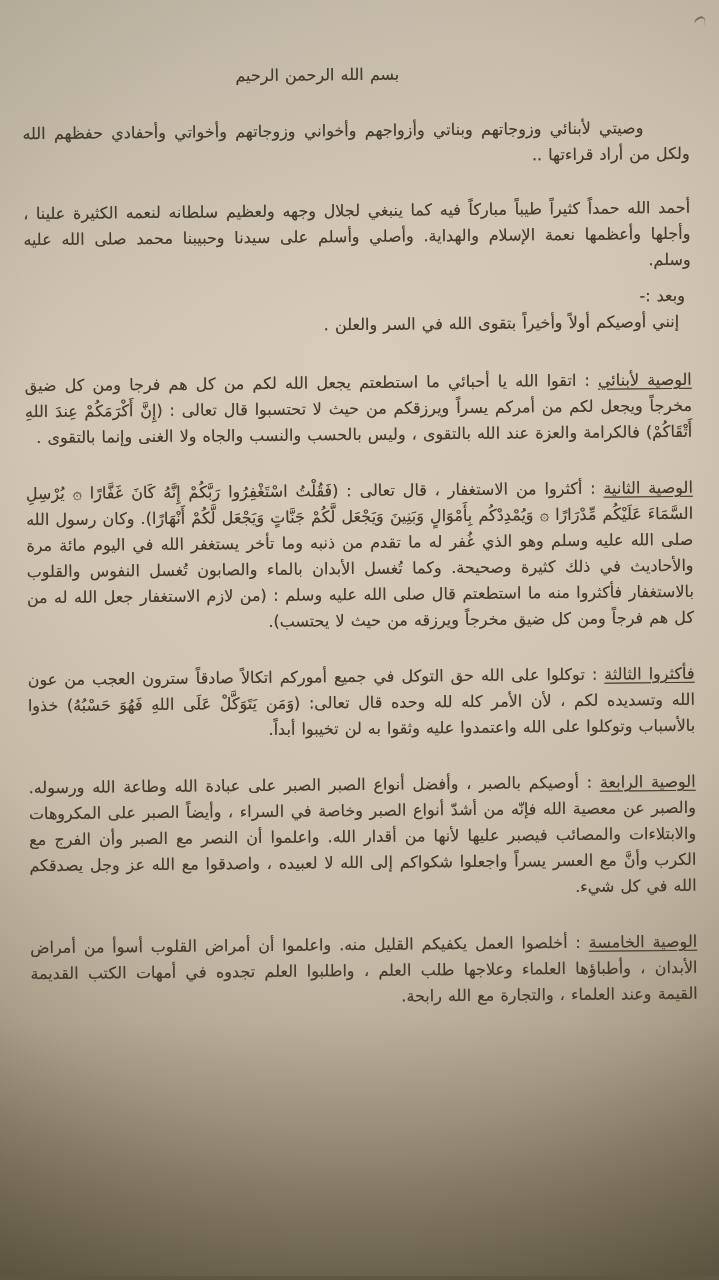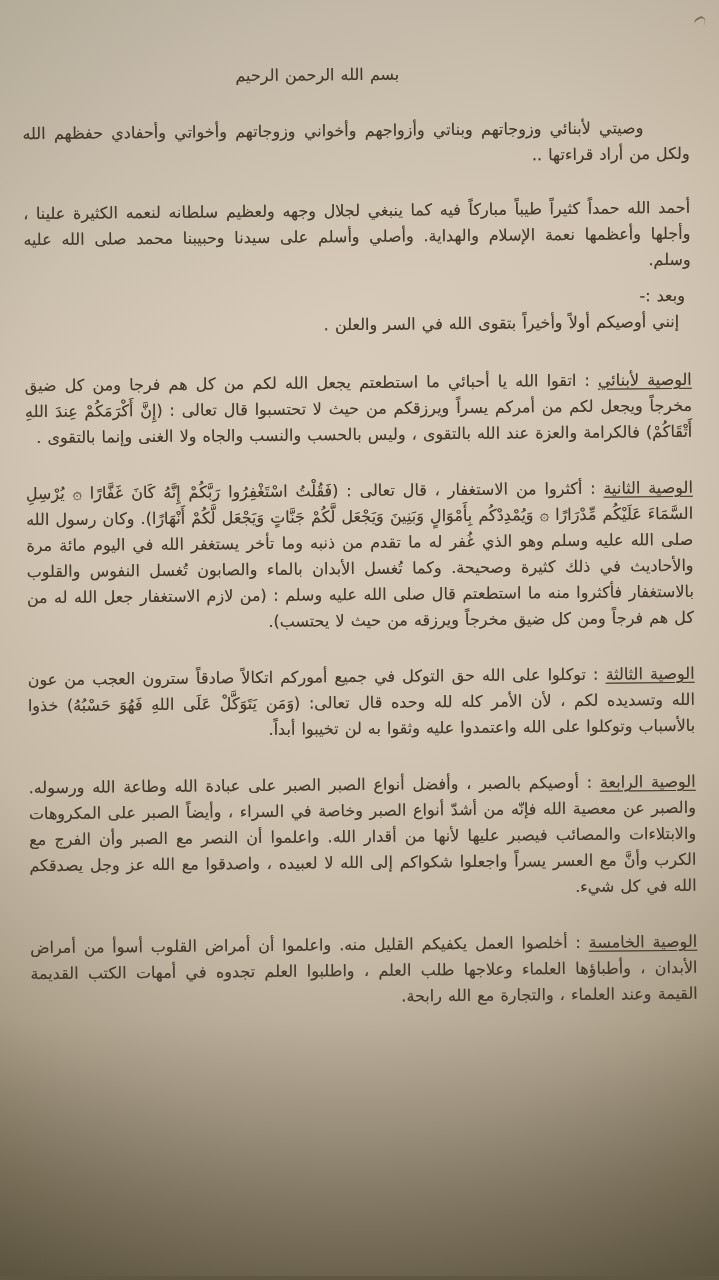--- a/index.html
+++ b/index.html
@@ -92,20 +92,20 @@
     <p class="p-praise">أحمد الله حمداً كثيراً طيباً مباركاً فيه كما ينبغي لجلال وجهه ولعظيم سلطانه لنعمه الكثيرة علينا ، وأجلها وأعظمها نعمة الإسلام والهداية. وأصلي وأسلم على سيدنا وحبيبنا محمد صلى الله عليه وسلم.</p>
 
     <div class="line-wabaad">وبعد :-</div>
 
     <div class="line-intro">إنني أوصيكم أولاً وأخيراً بتقوى الله في السر والعلن .</div>
 
     <p class="section"><span class="heading">الوصية لأبنائي</span><span> : </span><span>اتقوا الله يا أحبائي ما استطعتم يجعل الله لكم من كل هم فرجا ومن كل ضيق مخرجاً ويجعل لكم من أمركم يسراً ويرزقكم من حيث لا تحتسبوا قال تعالى : (إِنَّ أَكْرَمَكُمْ عِندَ اللهِ أَتْقَاكُمْ) فالكرامة والعزة عند الله بالتقوى ، وليس بالحسب والنسب والجاه ولا الغنى وإنما بالتقوى .</span></p>
 
     <p class="section"><span class="heading">الوصية الثانية</span><span> : </span><span>أكثروا من الاستغفار ، قال تعالى : (فَقُلْتُ اسْتَغْفِرُوا رَبَّكُمْ إِنَّهُ كَانَ غَفَّارًا ۞ يُرْسِلِ السَّمَاءَ عَلَيْكُم مِّدْرَارًا ۞ وَيُمْدِدْكُم بِأَمْوَالٍ وَبَنِينَ وَيَجْعَل لَّكُمْ جَنَّاتٍ وَيَجْعَل لَّكُمْ أَنْهَارًا). وكان رسول الله صلى الله عليه وسلم وهو الذي غُفر له ما تقدم من ذنبه وما تأخر يستغفر الله في اليوم مائة مرة والأحاديث في ذلك كثيرة وصحيحة. وكما تُغسل الأبدان بالماء والصابون تُغسل النفوس والقلوب بالاستغفار فأكثروا منه ما استطعتم قال صلى الله عليه وسلم : (من لازم الاستغفار جعل الله له من كل هم فرجاً ومن كل ضيق مخرجاً ويرزقه من حيث لا يحتسب).</span></p>
 
-    <p class="section"><span class="heading">الوصية الثالثة</span><span> : </span><span>توكلوا على الله حق التوكل في جميع أموركم اتكالاً صادقاً سترون العجب من عون الله وتسديده لكم ، لأن الأمر كله لله وحده قال تعالى: (وَمَن يَتَوَكَّلْ عَلَى اللهِ فَهُوَ حَسْبُهُ) خذوا بالأسباب وتوكلوا على الله واعتمدوا عليه وثقوا به لن تخيبوا أبداً.</span></p>
+    <p class="section"><span class="heading">فأكثروا الثالثة</span><span> : </span><span>توكلوا على الله حق التوكل في جميع أموركم اتكالاً صادقاً سترون العجب من عون الله وتسديده لكم ، لأن الأمر كله لله وحده قال تعالى: (وَمَن يَتَوَكَّلْ عَلَى اللهِ فَهُوَ حَسْبُهُ) خذوا بالأسباب وتوكلوا على الله واعتمدوا عليه وثقوا به لن تخيبوا أبداً.</span></p>
 
     <p class="section"><span class="heading">الوصية الرابعة</span><span> : </span><span>أوصيكم بالصبر ، وأفضل أنواع الصبر الصبر على عبادة الله وطاعة الله ورسوله. والصبر عن معصية الله فإنّه من أشدّ أنواع الصبر وخاصة في السراء ، وأيضاً الصبر على المكروهات والابتلاءات والمصائب فيصبر عليها لأنها من أقدار الله. واعلموا أن النصر مع الصبر وأن الفرج مع الكرب وأنَّ مع العسر يسراً واجعلوا شكواكم إلى الله لا لعبيده ، واصدقوا مع الله عز وجل يصدقكم الله في كل شيء.</span></p>
 
     <p class="section"><span class="heading">الوصية الخامسة</span><span> : </span><span>أخلصوا العمل يكفيكم القليل منه. واعلموا أن أمراض القلوب أسوأ من أمراض الأبدان ، وأطباؤها العلماء وعلاجها طلب العلم ، واطلبوا العلم تجدوه في أمهات الكتب القديمة القيمة وعند العلماء ، والتجارة مع الله رابحة.</span></p>
 
   </div>
 </div>
 
 </body></html>

